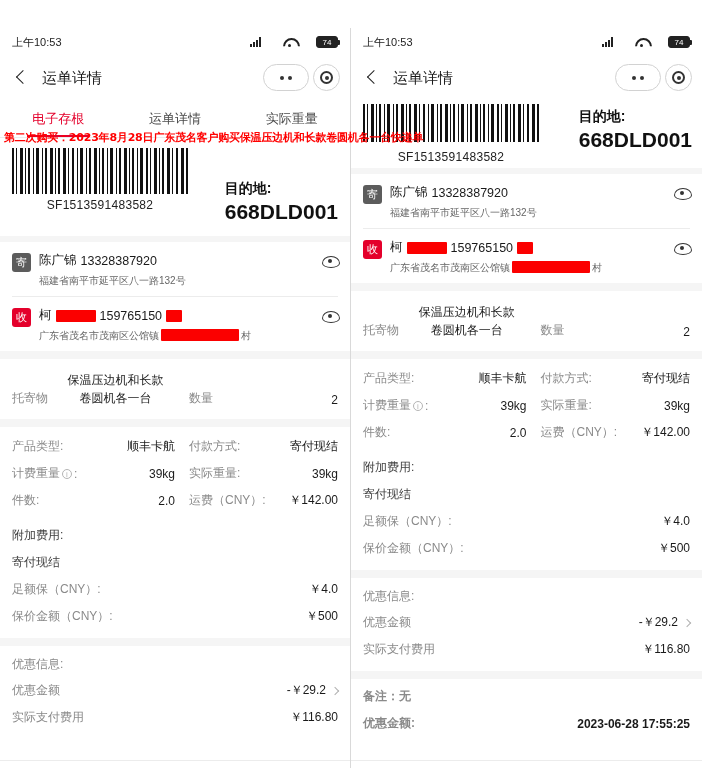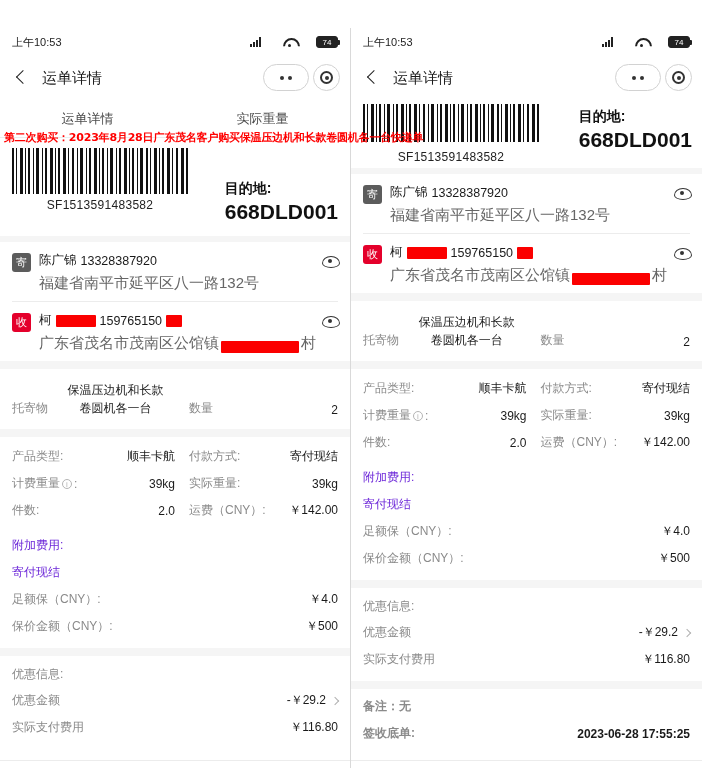--- a/index.html
+++ b/index.html
@@ -267,25 +267,25 @@
   }
   .addr-line1 {
     font-size: 12.5px;
     color: #1a1a1a;
     display: flex;
     align-items: center;
     flex-wrap: wrap;
     gap: 4px;
   }
   .addr-line2 {
-    font-size: 15px;
+    font-size: 10px;
     color: #666;
     margin-top: 5px;
     display: flex;
-    align-items: flex-end;
+    align-items: flex-start;
     flex-wrap: wrap;
     gap: 2px;
   }
   .redact {
     display: inline-block;
     background: #fb0000;
     height: 12px;
     vertical-align: middle;
     border-radius: 1px;
   }
@@ -362,21 +362,21 @@
     border: 1px solid #b5b5b5;
     border-radius: 50%;
     color: #b5b5b5;
     font-size: 8px;
     line-height: 9px;
     text-align: center;
     margin: 0 2px;
   }
   .single {
     font-size: 12px;
-    color: #6d28d9;
+    color: #404040;
     padding: 5px 12px;
   }
   .promo-head {
     font-size: 12px;
     color: #8a8a8a;
     padding: 10px 12px 4px;
   }
   .chev {
     display: inline-block;
     width: 6px; height: 6px;
@@ -464,20 +464,21 @@
           <span class="dot"></span>
           <span class="dot"></span>
         </div>
         <div class="circbtn">
           <span class="ring"></span>
         </div>
       </div>
     </div>
 
     <div class="tabs">
+      <div class="tab active">电子存根</div>
       <div class="tab">运单详情</div>
       <div class="tab">实际重量</div>
     </div>
 
     <div class="content">
 
       <div class="card" style="border-bottom-width:6px; position:relative; height:104px;">
         <div class="barcode-block" style="width:200px;">
           <svg class="barcode" width="180" height="46" viewBox="0 0 180 46">
             <g fill="#111">
@@ -878,21 +879,21 @@
 
       <div class="detail-grid" style="padding-top:4px;font-weight:bold;">
         <div class="drow">
           <div class="dcell full">
               <span class="lbl">备注：无</span>
               <span class="val"></span>
             </div>
         </div>
         <div class="drow">
           <div class="dcell full">
-              <span class="lbl">签收底单:</span>
+              <span class="lbl">优惠金额:</span>
               <span class="val">2023-06-28 17:55:25</span>
             </div>
         </div>
       </div>
     </div>
 
     <div class="sysnav">
       <div class="menu">
           <i></i>
           <i></i>

